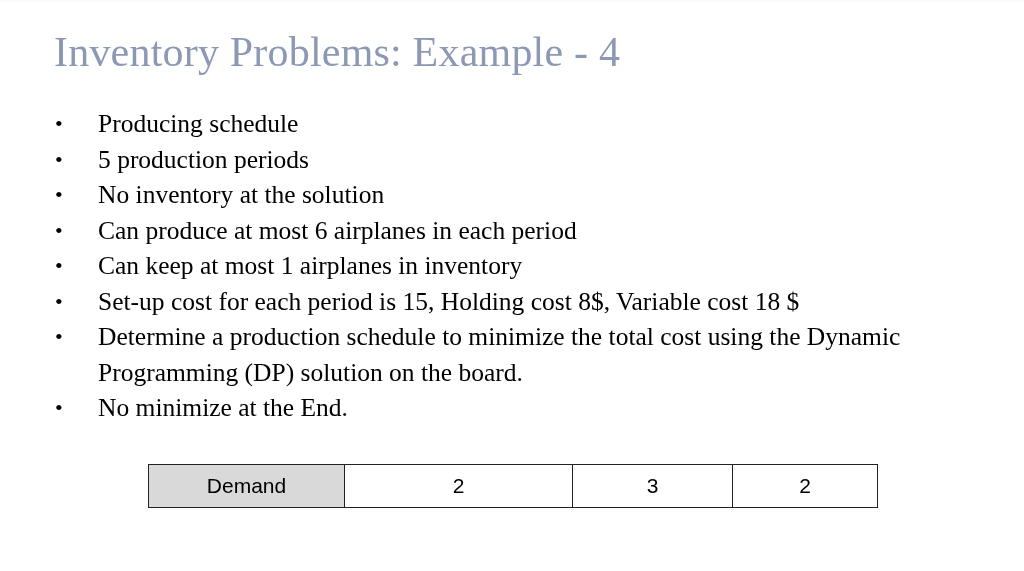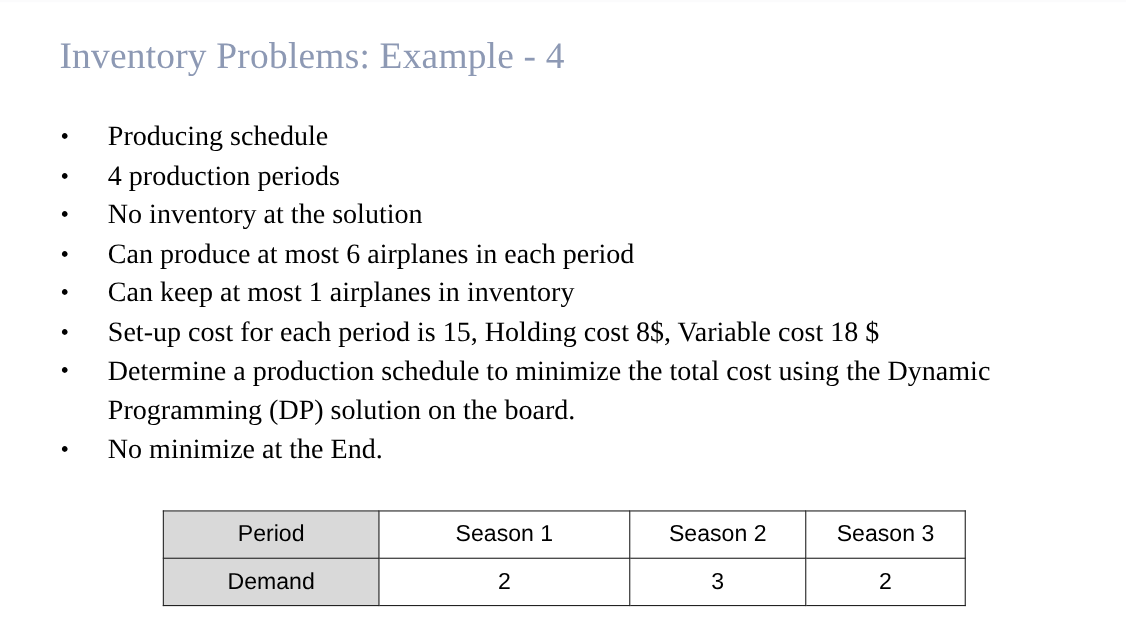--- a/index.html
+++ b/index.html
@@ -27,21 +27,21 @@
     left: 0;
     width: 1024px;
     height: 2px;
     background: #fbfbfc;
   }
   .slide-title {
     position: absolute;
     left: 54px;
     top: 26px;
     font-family: "Liberation Serif", serif;
-    font-size: 34px;
+    font-size: 42px;
     line-height: 52px;
     font-weight: 400;
     color: #8d99b4;
     letter-spacing: 0.2px;
     white-space: nowrap;
   }
   .bullet-list {
     position: absolute;
     left: 50px;
     top: 106px;
@@ -109,21 +109,21 @@
 
   <div class="bullet-list">
 
     <div class="bullet-item">
       <span class="bullet-marker">•</span>
       <span class="bullet-text">Producing schedule</span>
     </div>
 
     <div class="bullet-item">
       <span class="bullet-marker">•</span>
-      <span class="bullet-text">4 production periods</span>
+      <span class="bullet-text">5 production periods</span>
     </div>
 
     <div class="bullet-item">
       <span class="bullet-marker">•</span>
       <span class="bullet-text">No inventory at the solution</span>
     </div>
 
     <div class="bullet-item">
       <span class="bullet-marker">•</span>
       <span class="bullet-text">Can produce at most 6 airplanes in each period</span>
@@ -147,26 +147,20 @@
     <div class="bullet-item">
       <span class="bullet-marker">•</span>
       <span class="bullet-text">No minimize at the End.</span>
     </div>
 
   </div>
 
   <table class="demand-table">
     <tbody>
       <tr>
-        <td class="rowhead">Period</td>
-        <td class="col-s1">Season 1</td>
-        <td class="col-s2">Season 2</td>
-        <td class="col-s3">Season 3</td>
-      </tr>
-      <tr>
         <td class="rowhead">Demand</td>
         <td class="col-s1">2</td>
         <td class="col-s2">3</td>
         <td class="col-s3">2</td>
       </tr>
     </tbody>
   </table>
 
 </div>
 

